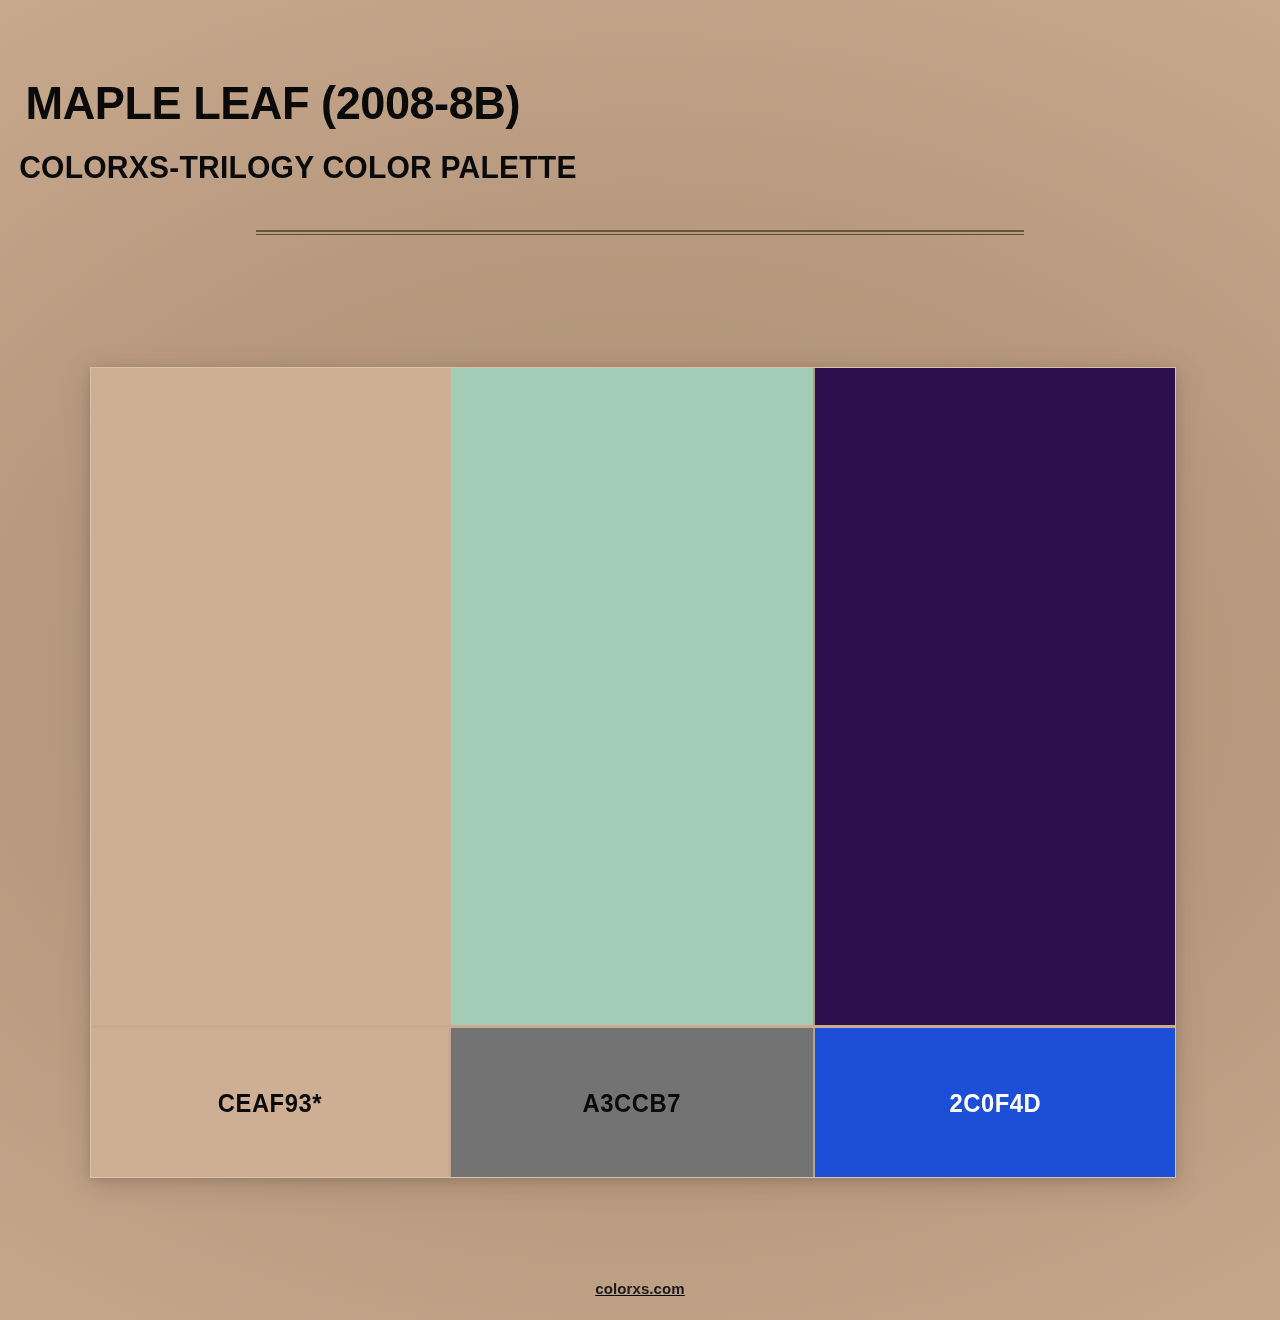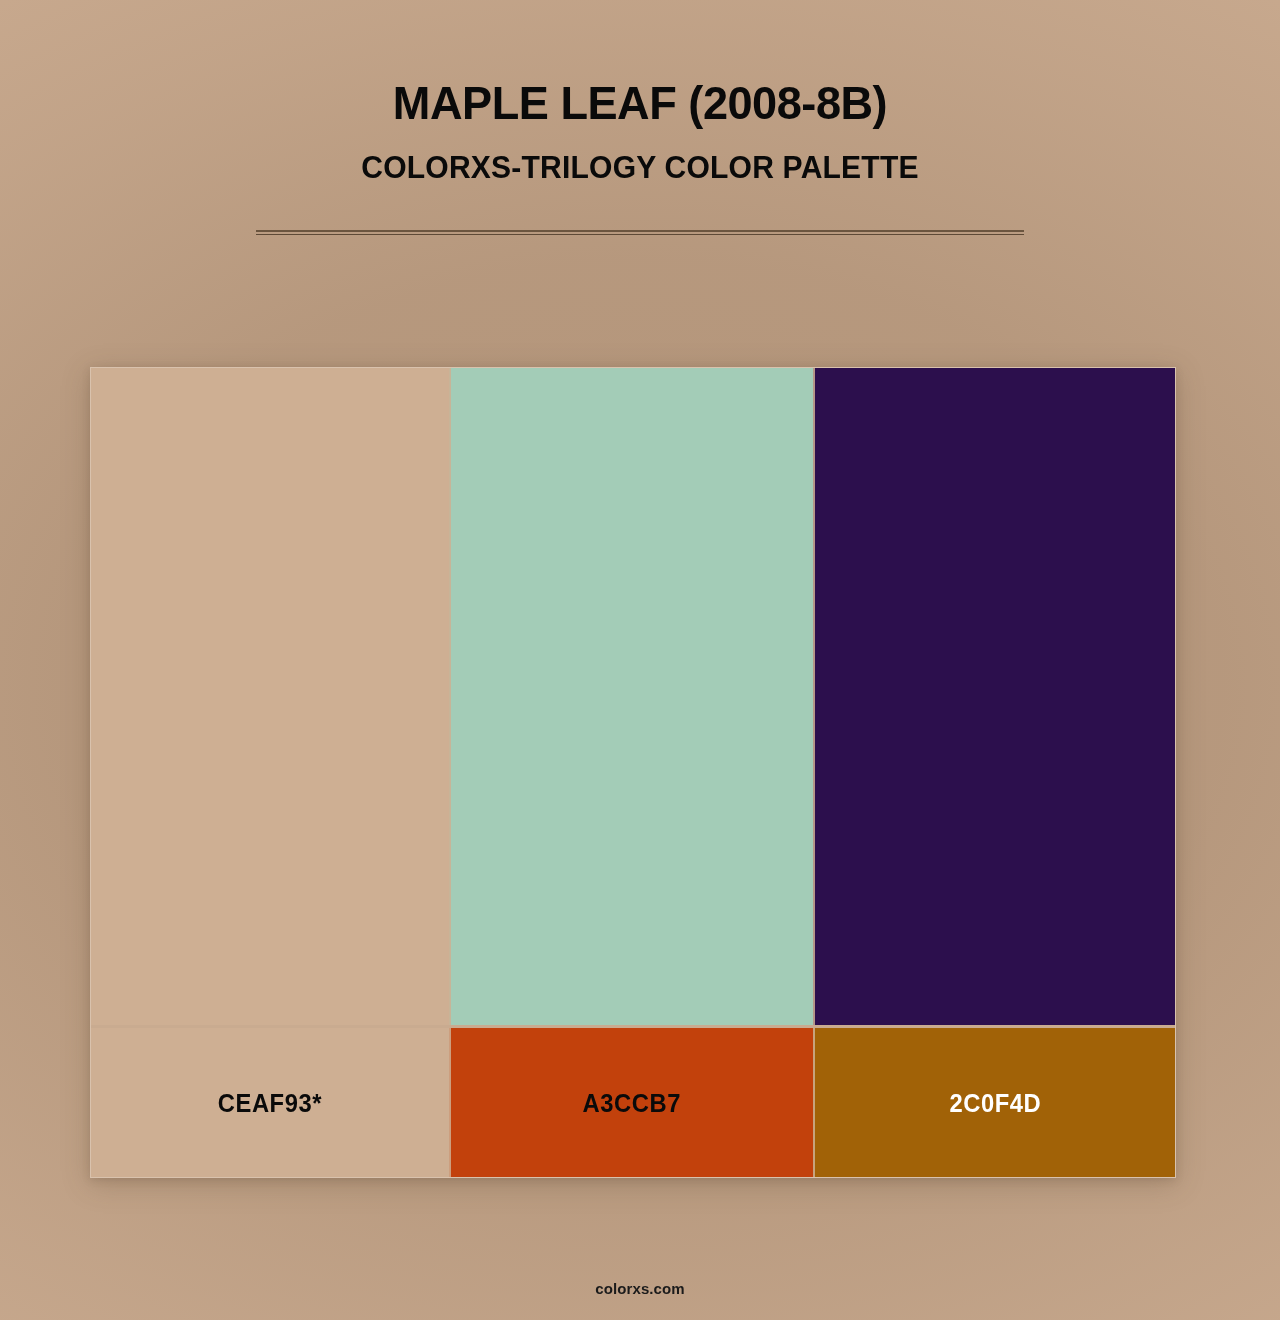--- a/index.html
+++ b/index.html
@@ -40,21 +40,20 @@
     width: 1280px;
     height: 1320px;
   }
 
   
   .header {
     position: absolute;
     top: 0;
     left: 0;
     width: 1280px;
-    text-align: center;
   }
   .title {
     margin: 0;
     padding-top: 74px;
     font-size: 47px;
     line-height: 58px;
     font-weight: 700;
     letter-spacing: -0.5px;
     color: #0a0a0a;
     font-family: "Liberation Sans Narrow", "Liberation Sans", sans-serif;
@@ -149,20 +148,21 @@
   .col-2 { width: 364px; }
   .col-3 { width: 361px; }
 
   
   .footer {
     position: absolute;
     left: 0;
     bottom: 22px;
     width: 1280px;
     text-align: center;
+    text-decoration: underline;
   }
   .footer-text {
     font-size: 15px;
     font-weight: 700;
     color: #1b1b1b;
     letter-spacing: 0.1px;
     font-family: "Liberation Sans", sans-serif;
   }
 </style>
 </head>
@@ -188,24 +188,24 @@
     <div class="swatch-row">
       <div class="swatch-col col-1" style="background-color: rgb(206, 175, 147);"></div>
       <div class="swatch-col col-2" style="background-color: rgb(163, 204, 183);"></div>
       <div class="swatch-col col-3" style="background-color: rgb(44, 15, 77);"></div>
     </div>
 
     <div class="label-row">
       <div class="label-cell col-1" style="background-color: rgb(206, 175, 147);">
         <span class="label-text" style="color: rgb(10, 10, 10);">CEAF93*</span>
       </div>
-      <div class="label-cell col-2" style="background-color: #c2410c; align-items: center;">
+      <div class="label-cell col-2" style="background-color: #737373; align-items: center;">
         <span class="label-text" style="color: rgb(10, 10, 10);">A3CCB7</span>
       </div>
-      <div class="label-cell col-3" style="background-color: #a16207;">
+      <div class="label-cell col-3" style="background-color: #1d4ed8;">
         <span class="label-text" style="color: rgb(255, 255, 255);">2C0F4D</span>
       </div>
     </div>
 
   </div>
 
   <div class="footer">
     <span class="footer-text">colorxs.com</span>
   </div>
 

